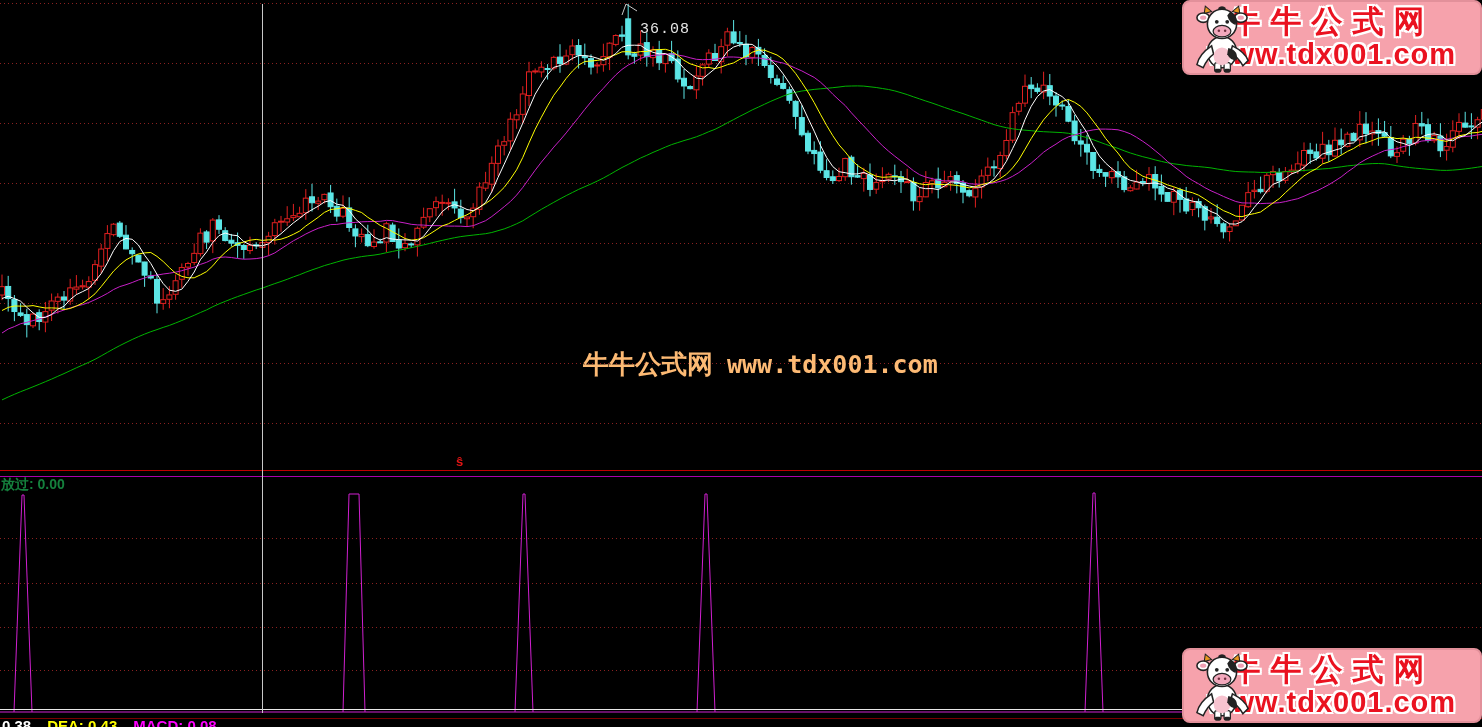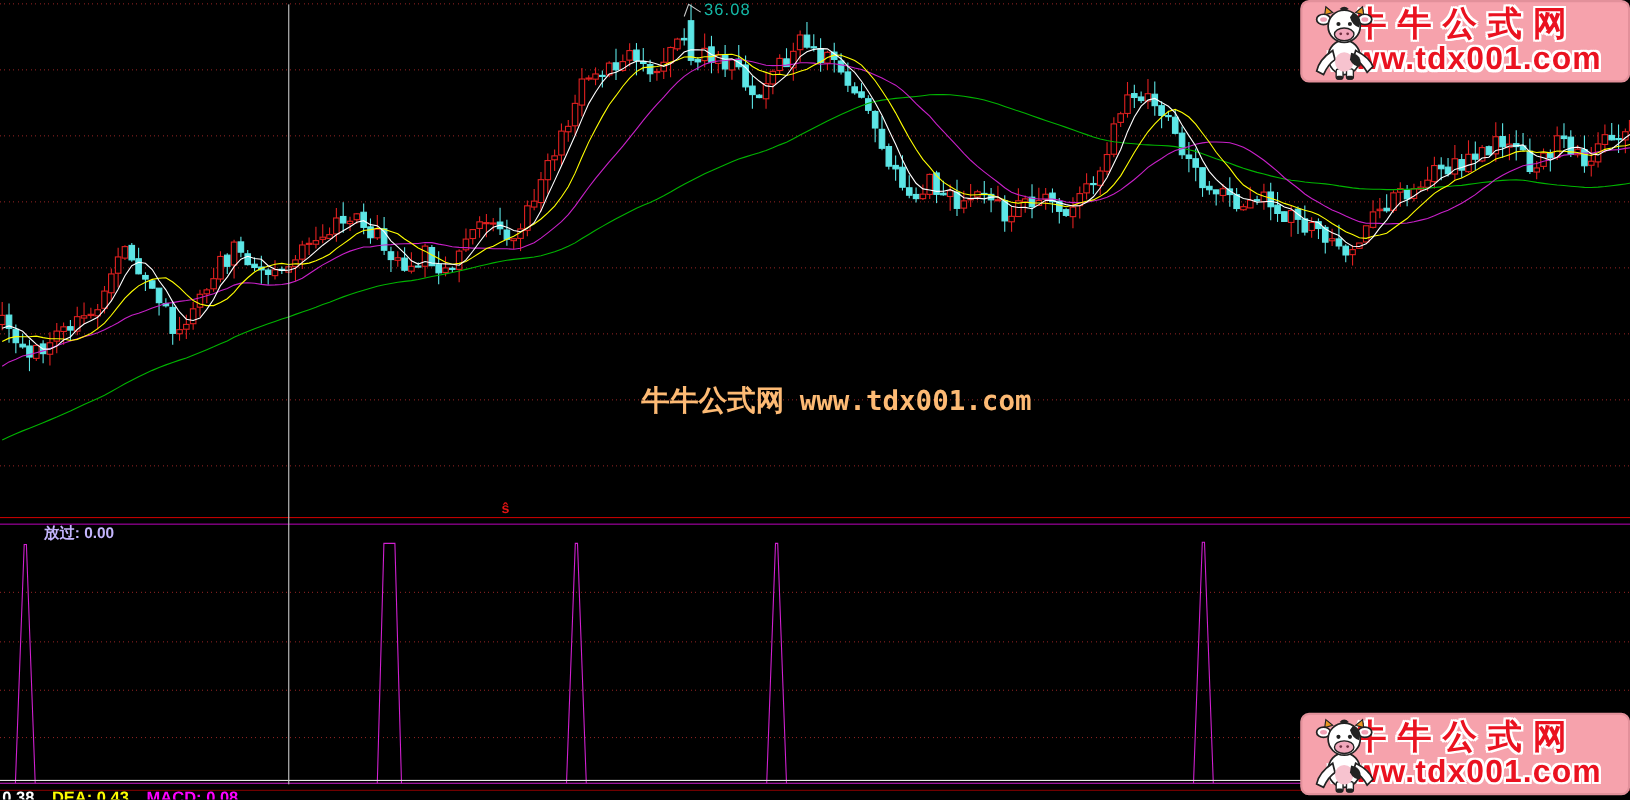--- a/index.html
+++ b/index.html
@@ -550,25 +550,25 @@
       <polyline points="14,242 22,25 24,25 32,242" fill="none" stroke="#d020d0" stroke-width="1"></polyline>
       <polyline points="343,242 349,24 359,24 365,242" fill="none" stroke="#d020d0" stroke-width="1"></polyline>
       <polyline points="515,242 523,24 525,24 533,242" fill="none" stroke="#d020d0" stroke-width="1"></polyline>
       <polyline points="697,242 705,24 707,24 715,242" fill="none" stroke="#d020d0" stroke-width="1"></polyline>
       <polyline points="1085,242 1093,23 1095,23 1103,242" fill="none" stroke="#d020d0" stroke-width="1"></polyline>
     </svg>
 
   <div class="hline" id="sub-baseline" style="top: 709px; background: rgb(232, 232, 232);"></div>
   <div class="hline" id="bottom-sep" style="top: 718px; background: rgb(122, 0, 0);"></div>
 
-  <span id="sub-label" style="color: #c4b5fd; margin-left: 39px;">放过: 0.00</span>
+  <span id="sub-label" style="color: #15803d;">放过: 0.00</span>
 
   <div id="crosshair" style="left: 262px; background: rgb(200, 200, 200);"></div>
 
-  <span id="peak-label" style="left: 640px; top: 1px; color: #14b8a6;">36.08</span>
+  <span id="peak-label" style="left: 640px; top: 21px; color: #e5e5e5; font-family: Liberation Mono, monospace;">36.08</span>
 
   <div id="watermark" style="color: #fdba74;">
     <span class="wm-cjk">牛牛公式网</span><span class="wm-url">www.tdx001.com</span>
   </div>
 
   <div id="status-bar">
     <span style="color: rgb(255, 255, 255);">0.38</span>
     <span style="color: rgb(255, 255, 0);">DEA: 0.43</span>
     <span style="color: rgb(255, 0, 255);">MACD: 0.08</span>
   </div>

